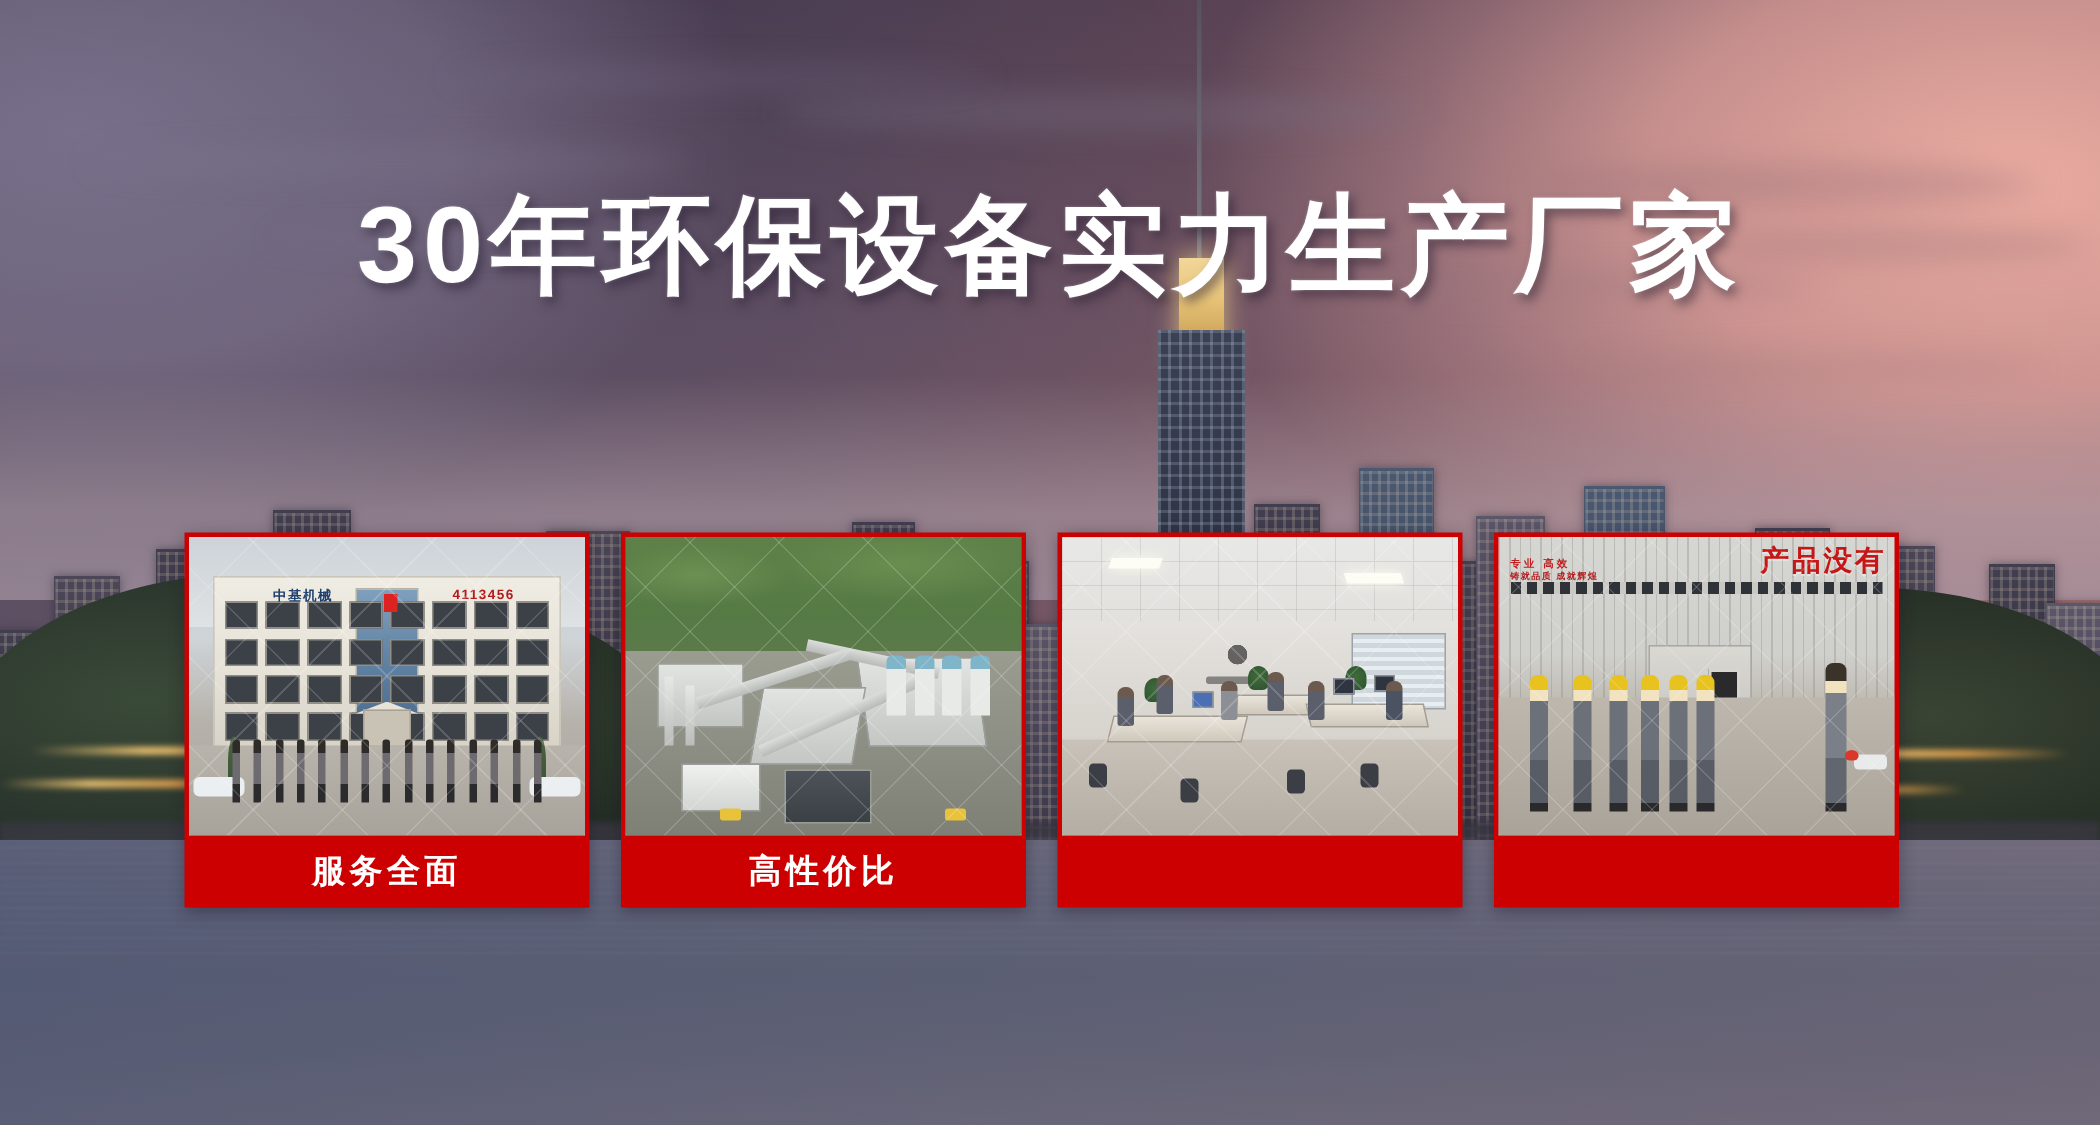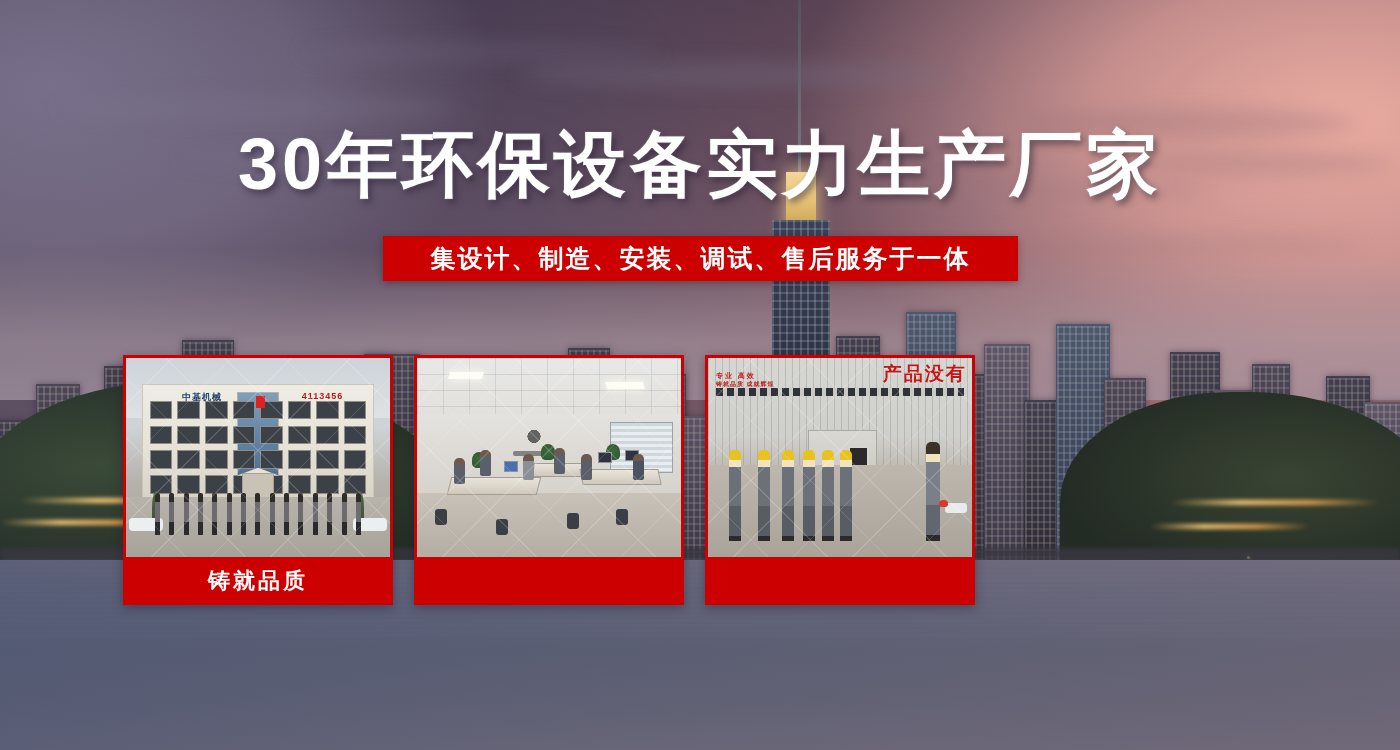--- a/index.html
+++ b/index.html
@@ -395,23 +395,20 @@
     <div class="spark" style="right:60px; top:566px;"></div>
     <div class="spark" style="right:150px;top:556px;"></div>
 
     <div class="shore"></div>
     <div class="water"></div>
     <div class="water-shimmer"></div>
   </div>
 
   <div class="headline">30年环保设备实力生产厂家</div>
 
-  <div class="subbar">
-    <span class="subbar-text">集设计、制造、安装、调试、售后服务于一体</span>
-  </div>
 
   <div class="cards">
 
     <div class="card">
       <div class="photo p1">
         <div class="p1-sky"></div>
         <div class="p1-bldg">
           <div class="p1-core"></div>
           <div class="p1-rows">
             <div class="p1-row">
@@ -477,23 +474,46 @@
             <i class="p1-p"></i>
             <i class="p1-p"></i>
             <i class="p1-p"></i>
           <i class="p1-p"></i>
             <i class="p1-p"></i>
             <i class="p1-p"></i>
             <i class="p1-p"></i>
             <i class="p1-p"></i>
         </div>
       </div>
-      <div class="caption">铸就品质</div>
+      <div class="caption">服务全面</div>
     </div>
 
+    <div class="card">
+      <div class="photo p2">
+        <div class="p2-green"></div>
+        <div class="p2-yard"></div>
+        <div class="p2-shed s-c"></div>
+        <div class="p2-shed s-a"></div>
+        <div class="p2-shed s-b"></div>
+        <div class="p2-conv cv3"></div>
+        <div class="p2-conv cv1"></div>
+        <div class="p2-conv cv2"></div>
+        <div class="p2-silo si4"></div>
+        <div class="p2-silo si1"></div>
+        <div class="p2-silo si2"></div>
+        <div class="p2-silo si3"></div>
+        <div class="p2-stack"></div>
+        <div class="p2-stack2"></div>
+        <div class="p2-shed s-d"></div>
+        <div class="p2-shed s-e"></div>
+        <div class="p2-dig d1"></div>
+        <div class="p2-dig d2"></div>
+      </div>
+      <div class="caption">高性价比</div>
+    </div>
 
     <div class="card">
       <div class="photo p3">
         <div class="p3-ceil"></div>
         <div class="p3-light l1"></div>
         <div class="p3-light l2"></div>
         <div class="p3-wall"></div>
         <div class="p3-decal"></div>
         <div class="p3-blind"></div>
         <div class="p3-floor"></div>

